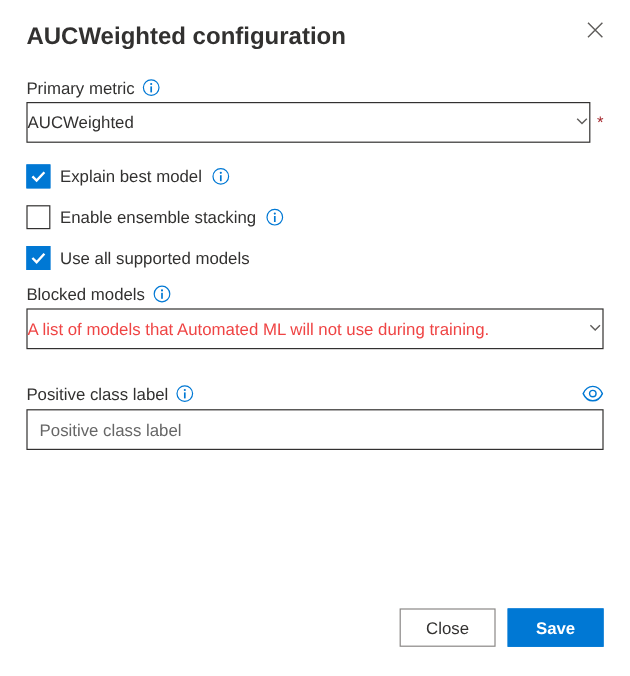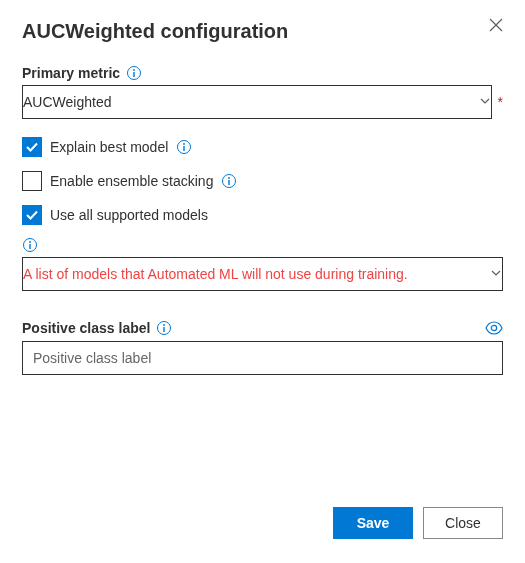--- a/index.html
+++ b/index.html
@@ -27,21 +27,21 @@
       color: #605e5c;
     }
     .close-x svg { width: 14px; height: 14px; }
     .label-row {
       display: flex;
       align-items: center;
       gap: 6px;
       margin-bottom: 4px;
     }
     .field-label {
-      font-weight: 700;
+      font-weight: 400;
       font-size: 14px;
     }
     .info-icon {
       display: inline-flex;
       width: 16px; height: 16px;
       color: #0078d4;
     }
     .info-icon svg { width: 16px; height: 16px; }
     .eye-icon {
       display: inline-flex;
@@ -210,20 +210,21 @@
   <div class="cbox checked">
     <svg viewBox="0 0 14 14">
         <path d="M2 7 L5.5 10.5 L12 3.5" fill="none" stroke="currentColor" stroke-width="2"></path>
       </svg>
   </div>
   <span class="cbox-label">Use all supported models</span>
 </div>
 
 
 <div class="label-row section-gap" style="margin-top:-2px;">
+  <span class="field-label">Blocked models</span>
   <span class="info-icon">
     <svg viewBox="0 0 16 16">
         <circle cx="8" cy="8" r="6.5" fill="none" stroke="currentColor" stroke-width="1"></circle>
         <circle cx="8" cy="5" r="0.9" fill="currentColor"></circle>
         <rect x="7.3" y="7" width="1.4" height="5" fill="currentColor"></rect>
       </svg>
   </span>
 </div>
 <div class="select-wrap" style="margin-bottom:28px;">
   <div class="select-box">
@@ -252,18 +253,18 @@
     <svg viewBox="0 0 18 18">
         <path d="M1 9 C3 4.5 6 3 9 3 C12 3 15 4.5 17 9 C15 13.5 12 15 9 15 C6 15 3 13.5 1 9 Z" fill="none" stroke="currentColor" stroke-width="1.2"></path>
         <circle cx="9" cy="9" r="2.7" fill="none" stroke="currentColor" stroke-width="1.2"></circle>
       </svg>
   </span>
 </div>
 <input type="text" class="text-input" placeholder="Positive class label" style="">
 
 
 <div class="footer">
+  <div class="btn btn-secondary">Close</div>
   <div class="btn btn-primary">Save</div>
-  <div class="btn btn-secondary">Close</div>
 </div>
 
 
 
 
 </body></html>

